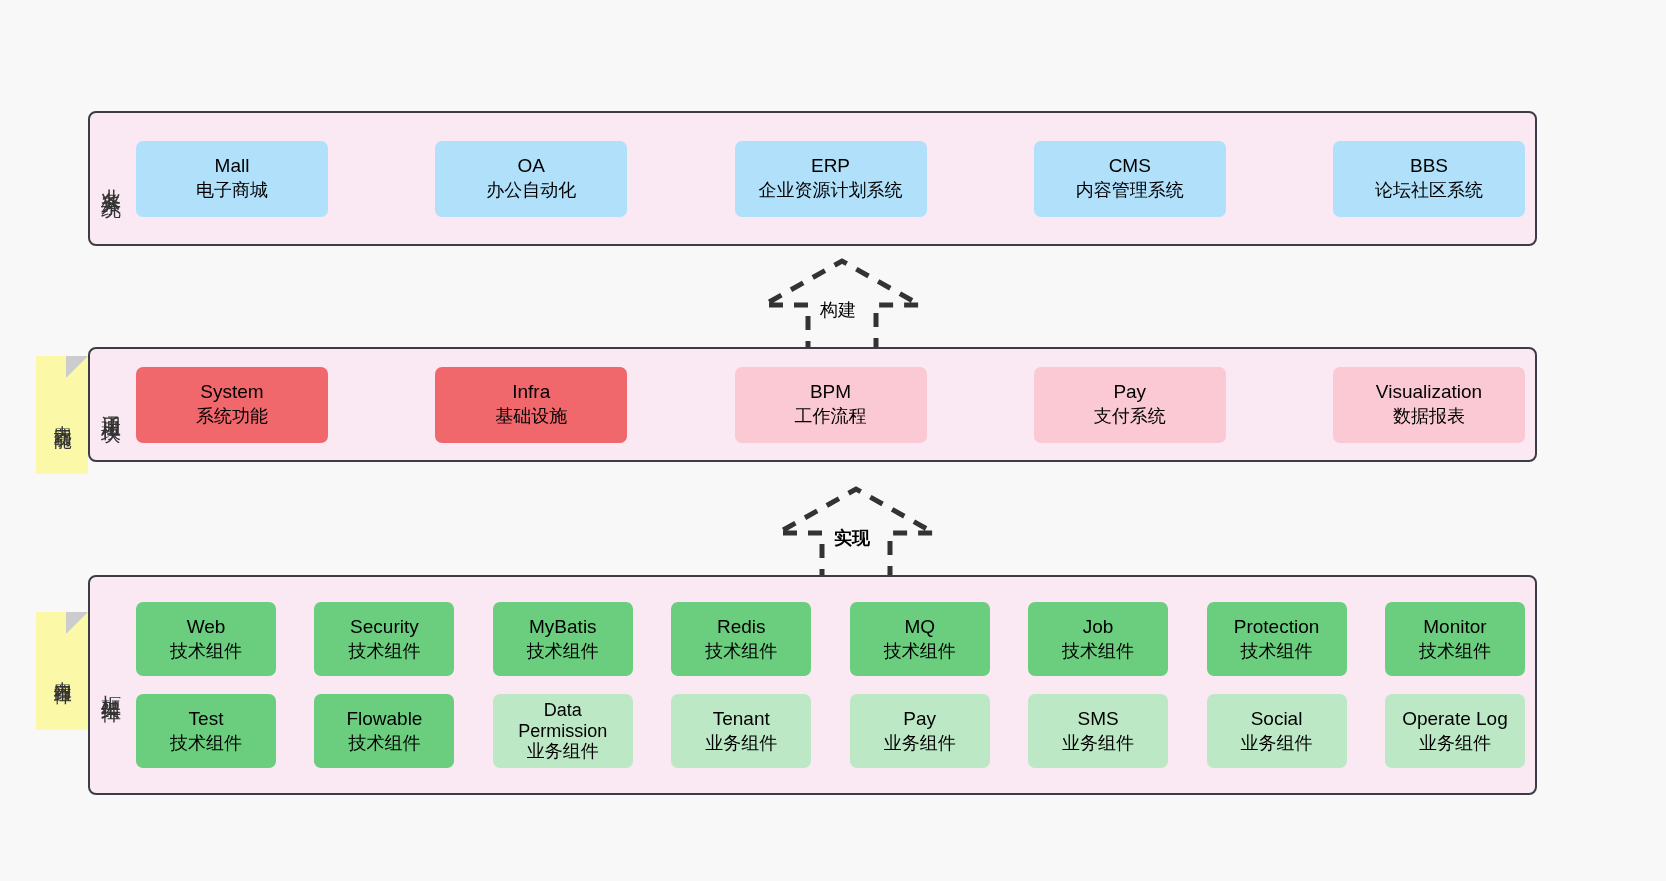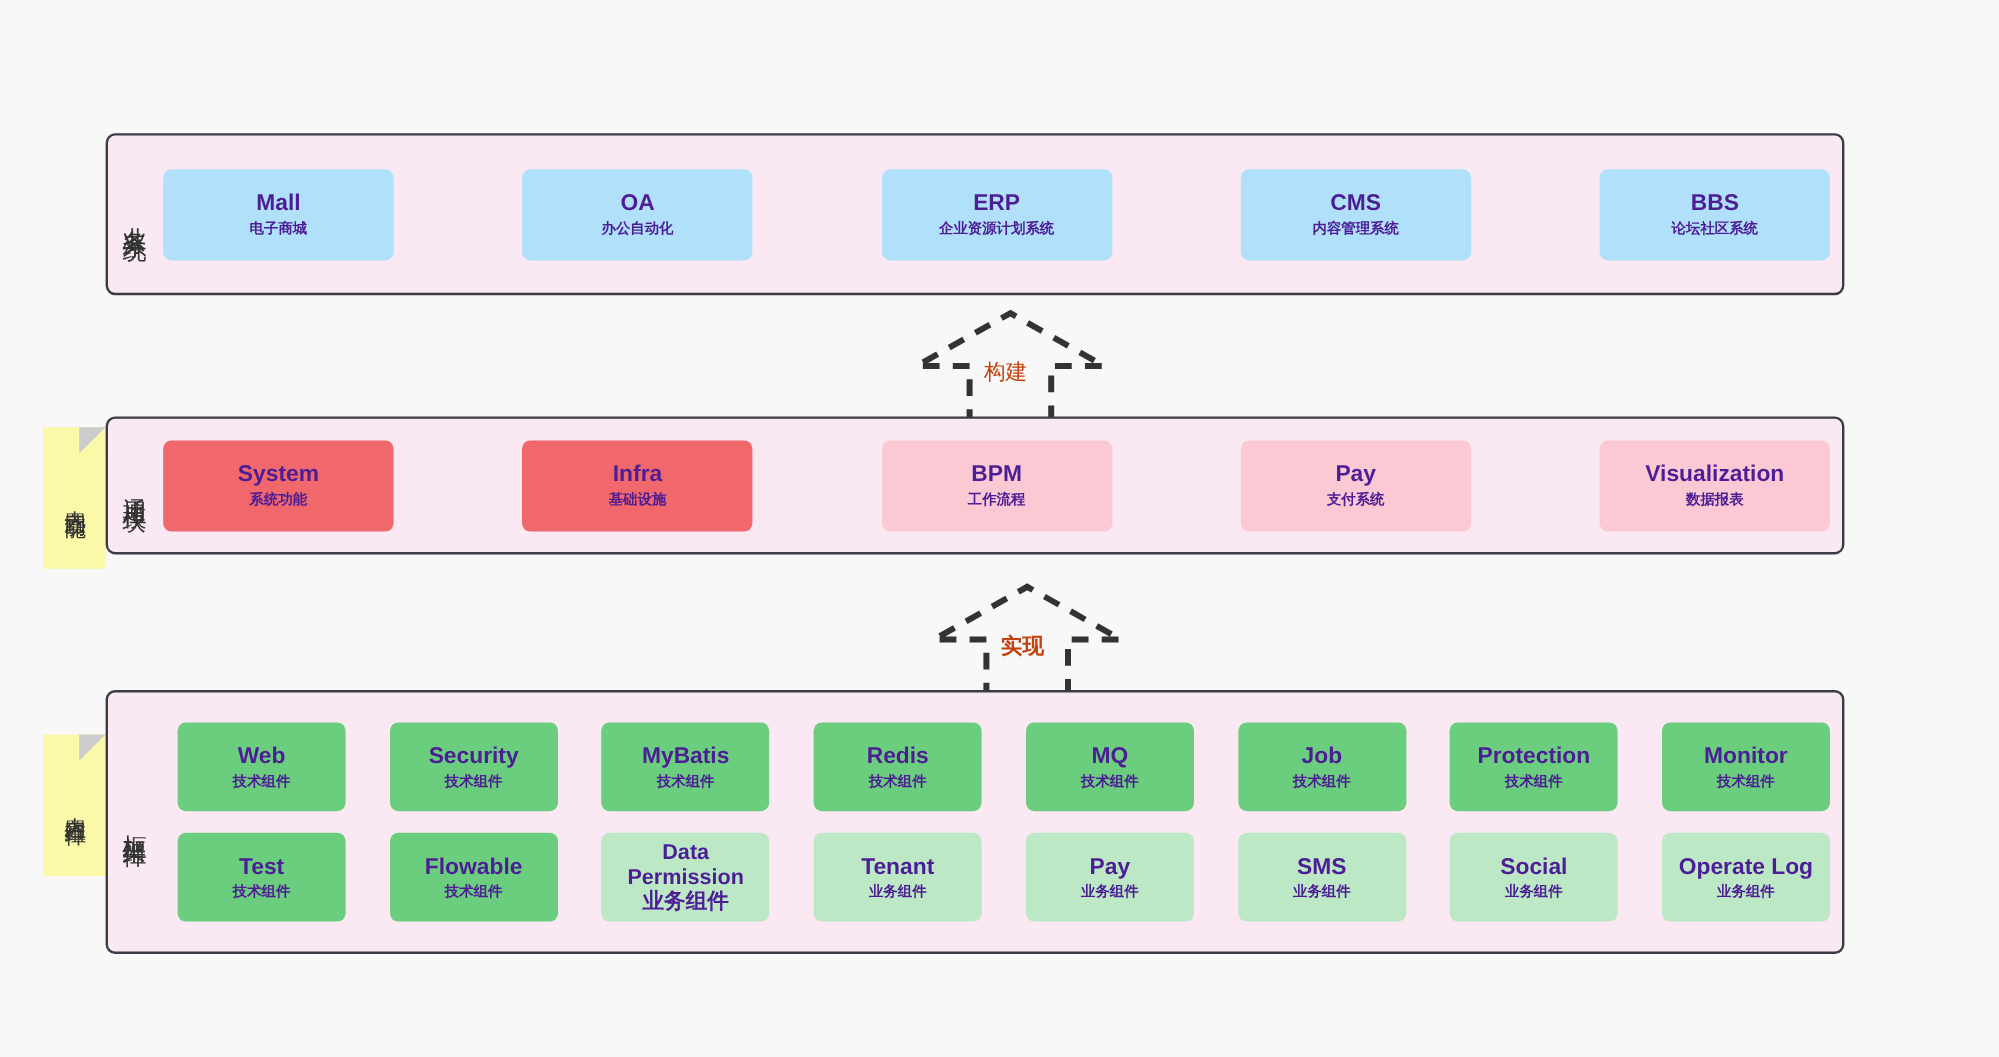--- a/index.html
+++ b/index.html
@@ -58,46 +58,45 @@
   }
 
   
   .node {
     border-radius: 7px;
     display: flex;
     flex-direction: column;
     align-items: center;
     justify-content: center;
     text-align: center;
-    color: #4c1d95;
+    color: #000000;
     font-size: 19px;
     line-height: 1.3;
     padding: 4px 6px;
     user-select: none;
-    font-weight: bold;
   }
   .node .l1 { font-size: 19px; }
-  .node .l2 { font-size: 12px; }
+  .node .l2 { font-size: 18px; }
   .node.compact .l1 { font-size: 18px; line-height: 1.15; }
   .node.compact .l2 { font-size: 18px; line-height: 1.15; }
 
   .n-blue       { background: #b0e0fa; }
   .n-red        { background: #f0676c; }
   .n-pink       { background: #fbc9d3; }
   .n-green      { background: #6bce7e; }
   .n-lightgreen { background: #bde8c6; }
 
   
   #layer-business { left: 88px; top: 111px; width: 1449px; height: 135px; }
   #layer-business .node { width: 192px; height: 76px; }
 
   #layer-common { left: 88px; top: 347px; width: 1449px; height: 115px; }
   #layer-common .node { width: 192px; height: 76px; }
 
-  #layer-framework { left: 88px; top: 575px; width: 1449px; height: 220px; gap: 12px; }
+  #layer-framework { left: 88px; top: 575px; width: 1449px; height: 220px; }
   #layer-framework .node { width: 140px; height: 74px; }
 
   
   .tag {
     position: absolute;
     width: 52px;
     background: #fbf8a8;
     color: #333;
     font-size: 18px;
     line-height: 1.08;
@@ -129,21 +128,21 @@
     position: absolute;
     width: 180px;
     height: 96px;
   }
   #arrow-build    { left: 752px; top: 259px; }
   #arrow-impl     { left: 766px; top: 487px; }
   .arrow-wrap svg { display: block; width: 100%; height: 100%; overflow: visible; }
   .arrow-label {
     position: absolute;
     font-size: 18px;
-    color: #c2410c;
+    color: #000000;
     background: transparent;
     white-space: nowrap;
     user-select: none;
   }
   #arrow-build .arrow-label { left: 68px; top: 39px; }
   #arrow-impl  .arrow-label { left: 68px; top: 39px; font-weight: bold; }
 </style>
 </head>
 <body>
 

